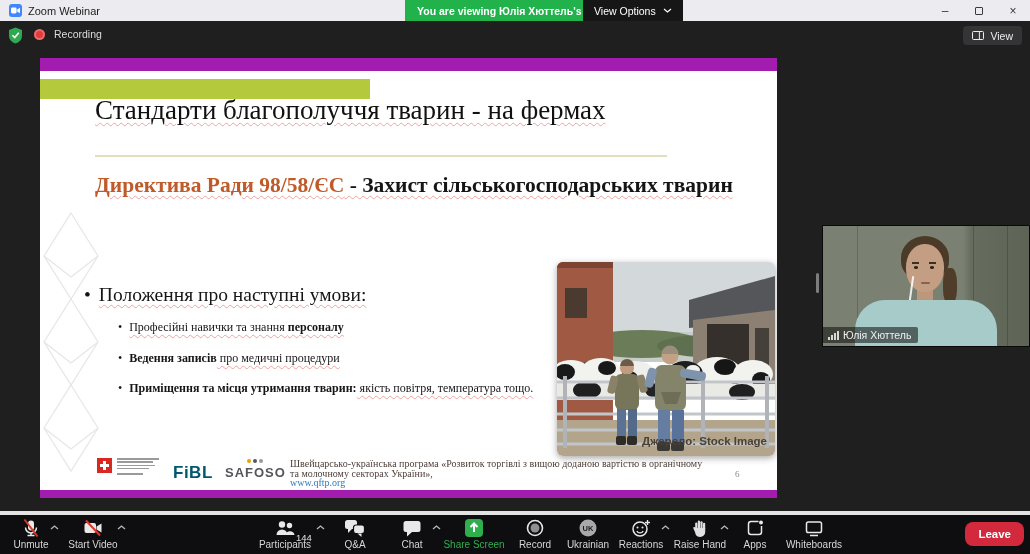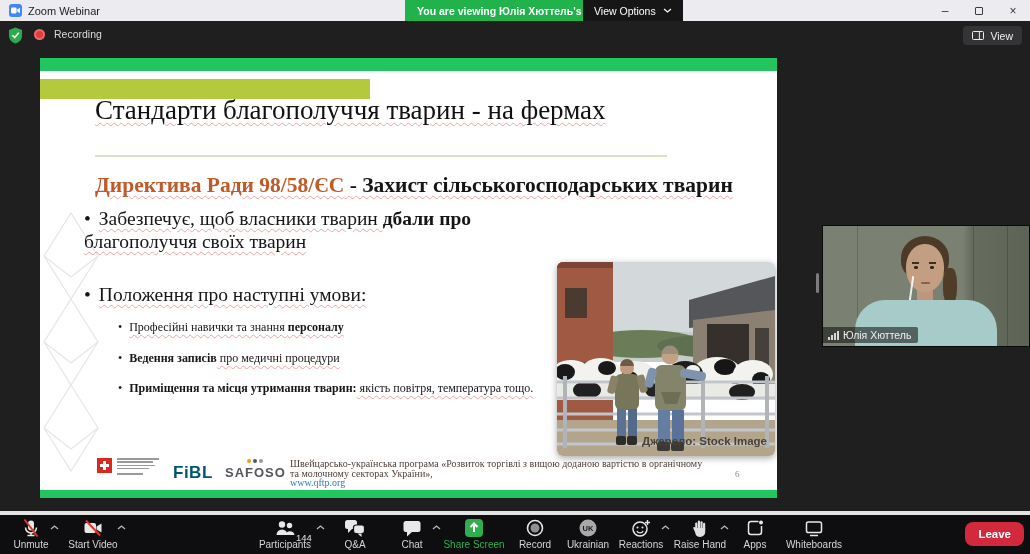--- a/index.html
+++ b/index.html
@@ -19,21 +19,21 @@
 
   
   .content { position:absolute; top:21px; left:0; width:1030px; height:491px; background:#1f1f20; }
   .shield-icon { position:absolute; left:8px; top:6px; }
   .recording { position:absolute; left:34px; top:7px; display:flex; align-items:center; gap:9px; }
   .rec-dot { width:11px; height:11px; border-radius:50%; background:#e23b3b; box-shadow:inset 0 0 0 2px rgba(255,255,255,.25); }
   .rec-label { font-size:10.5px; color:#dcdcdc; }
   .view-btn { position:absolute; right:8px; top:5px; height:19px; background:#343436; border-radius:4px; color:#ececec; font-size:10.5px; display:flex; align-items:center; gap:6px; padding:0 9px; cursor:pointer; }
 
   
-  .shared-screen { position:absolute; left:40px; top:37px; width:737px; height:440px; background:#22c55e; }
+  .shared-screen { position:absolute; left:40px; top:37px; width:737px; height:440px; background:#a21caf; }
   .slide { position:absolute; left:0; top:13px; width:737px; height:419px; background:#fff; font-family:"Liberation Serif", serif; color:#151515; overflow:hidden; }
   .green-bar { position:absolute; left:0; top:8px; width:330px; height:20px; background:#b5c93c; }
   .sq { text-decoration-line:underline; text-decoration-style:wavy; text-decoration-color:rgba(228,110,110,.6); text-decoration-thickness:1px; text-underline-offset:3px; }
   .slide-title { position:absolute; left:55px; top:24px; font-size:27px; color:#111; white-space:nowrap; }
   .title-rule { position:absolute; left:55px; top:84px; width:572px; height:2px; background:#e0dfbf; }
   .directive { position:absolute; left:55px; top:102px; font-size:21.5px; font-weight:bold; white-space:nowrap; }
   .directive .hl { color:#c05a28; }
   .bullet-l1 { position:absolute; left:44px; font-size:19.5px; line-height:23px; width:478px; }
   .bullet-l1 .dot { margin-right:8px; }
   .b1 { top:136px; } .b2 { top:212px; }
@@ -150,21 +150,20 @@
             <polyline points="2,131 29,152 56,131"></polyline>
             <polyline points="2,217 29,238 56,217"></polyline>
           </g>
         </svg>
 
         <div class="slide-title sq">Стандарти благополуччя тварин - на фермах</div>
         <div class="title-rule"></div>
 
         <div class="directive"><span class="hl sq">Директива Ради 98/58/ЄС</span><span class="sq"> - Захист сільськогосподарських тварин</span></div>
 
-        <div class="bullet-l1 b1"><span class="dot">•</span><span class="sq">Забезпечує, щоб власники тварин </span><span class="bold">дбали про</span><span class="sq"> благополуччя своїх тварин</span></div>
 
         <div class="bullet-l1 b2"><span class="dot">•</span><span class="sq">Положення про наступні умови:</span></div>
 
         <ul class="sub-list">
           <li><span class="dot">•</span><span class="sq">Професійні навички та знання </span><span class="bold sq">персоналу</span><span></span></li>
           <li><span class="dot">•</span><span></span><span class="bold">Ведення записів</span><span class="sq"> про медичні процедури</span></li>
           <li><span class="dot">•</span><span></span><span class="bold">Приміщення та місця утримання тварин:</span><span class="sq"> якість повітря, температура тощо.</span></li>
         </ul>
 
         <div class="photo">

